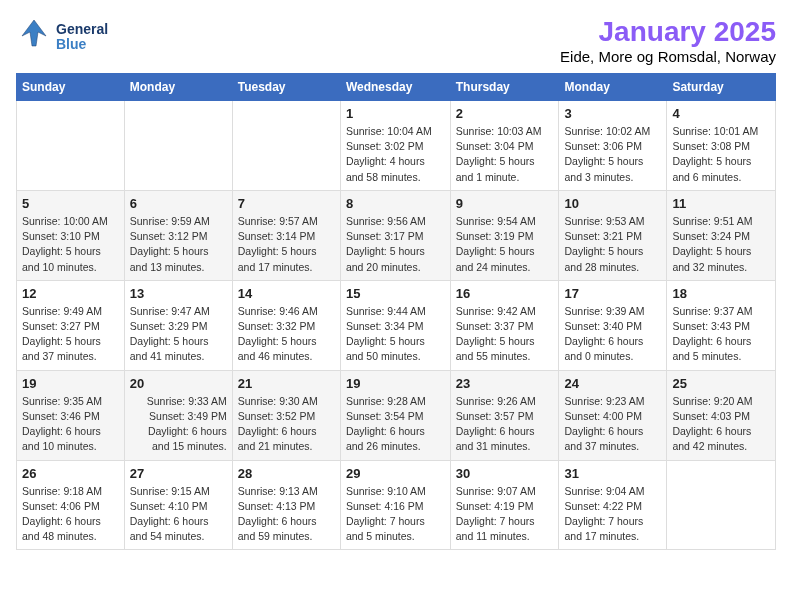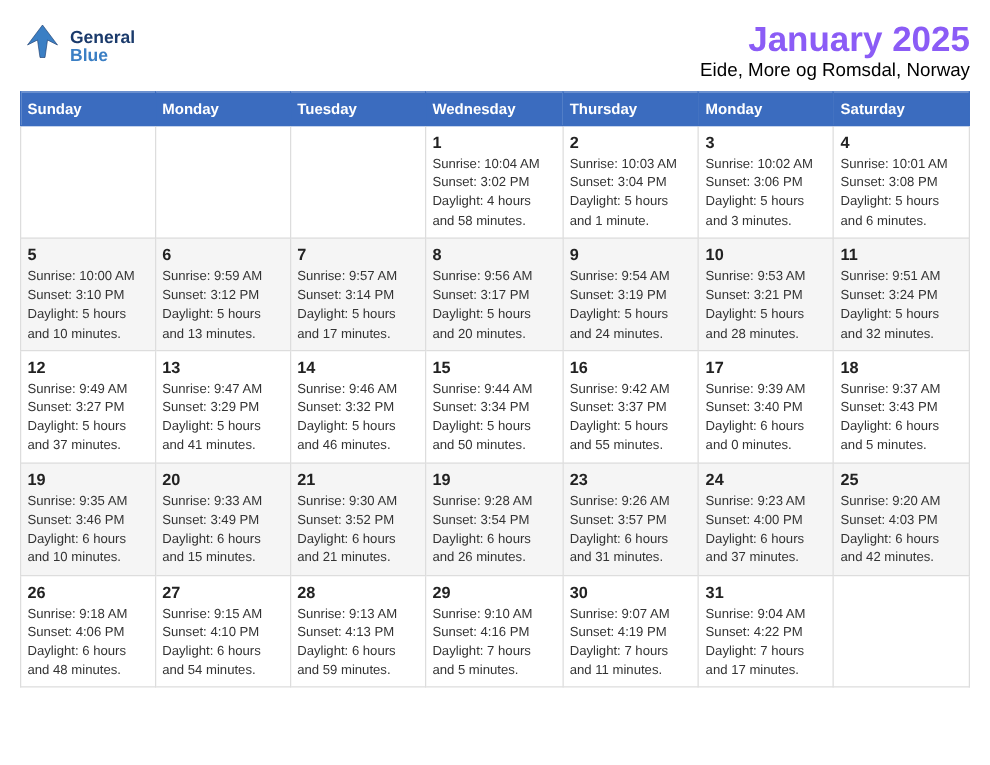--- a/index.html
+++ b/index.html
@@ -268,21 +268,21 @@
       <tr>
         <td>
           <span class="day-number">19</span>
           <div class="day-detail" style="white-space: pre-line;">Sunrise: 9:35 AM
 Sunset: 3:46 PM
 Daylight: 6 hours
 and 10 minutes.</div>
         </td>
         <td>
           <span class="day-number">20</span>
-          <div class="day-detail" style="white-space: pre-line;">Sunrise: 9:33 AM
+          <div class="day-detail" style="white-space: pre-line; text-align: right;">Sunrise: 9:33 AM
 Sunset: 3:49 PM
 Daylight: 6 hours
 and 15 minutes.</div>
         </td>
         <td>
           <span class="day-number">21</span>
           <div class="day-detail" style="white-space: pre-line;">Sunrise: 9:30 AM
 Sunset: 3:52 PM
 Daylight: 6 hours
 and 21 minutes.</div>

